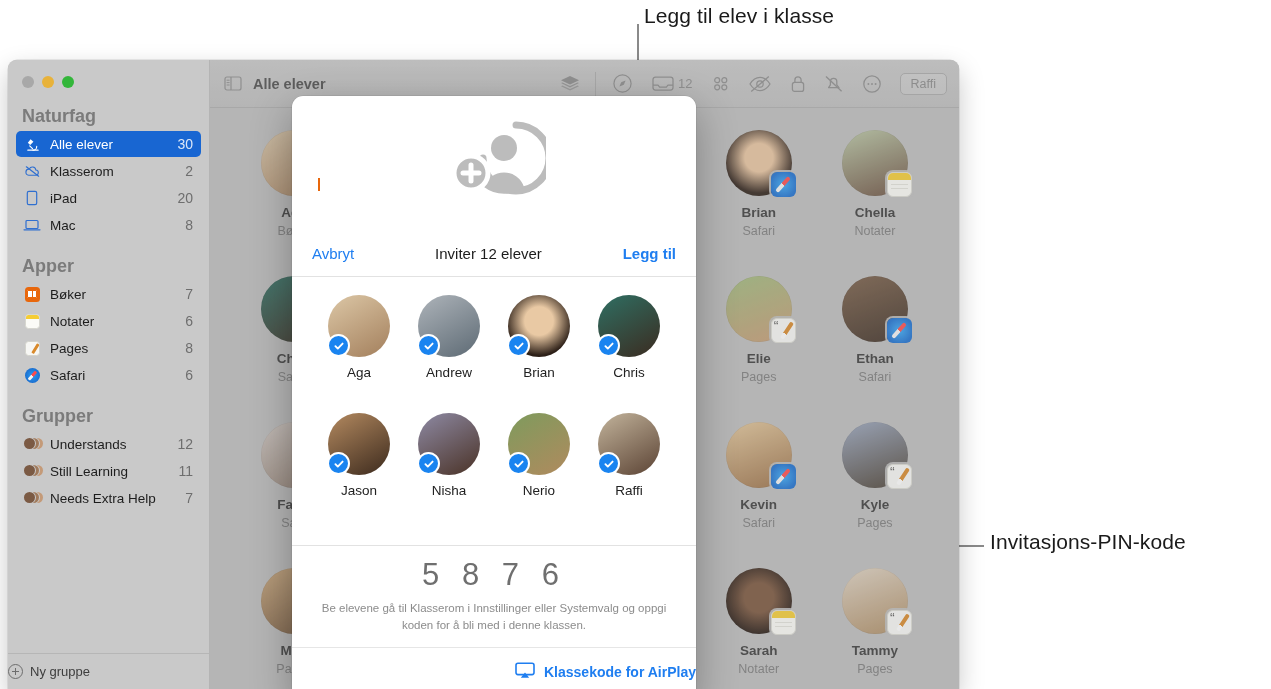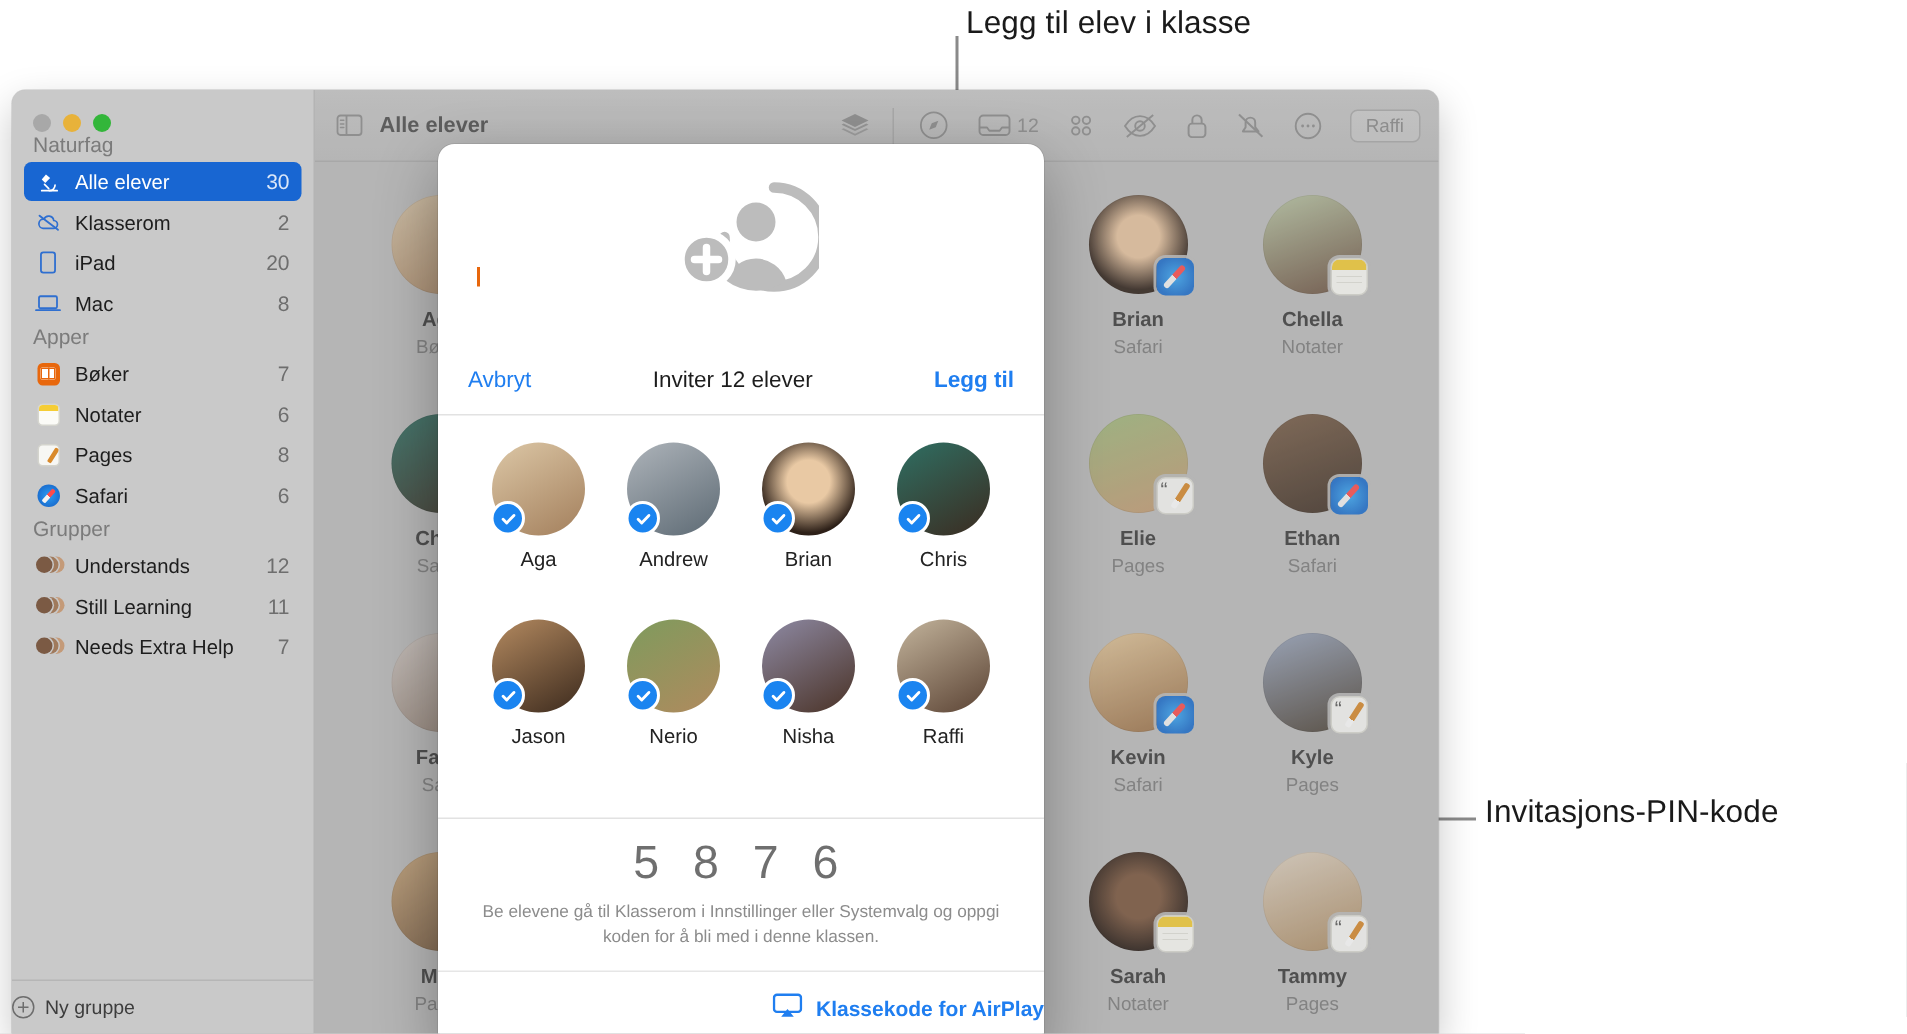--- a/index.html
+++ b/index.html
@@ -41,22 +41,22 @@
     position: relative;
     flex: 0 0 202px;
   }
   .traffic { display: flex; gap: 8px; padding: 16px 0 0 14px; }
   .dot { width: 12px; height: 12px; border-radius: 50%; }
   .dot.red { background: #a8a8a8; }
   .dot.yellow { background: #e8b23a; }
   .dot.green { background: #33b63a; }
 
   .side-section {
-    font-size: 14px; color: #7b7b7b;
-    padding: 0 0 4px 14px; font-weight: 400;
+    font-size: 18px; color: #7b7b7b;
+    padding: 0 0 4px 14px; margin-top: 18px; font-weight: 700;
   }
   .side-list { padding: 0 8px; }
   .side-row {
     display: flex; align-items: center;
     height: 26px; border-radius: 5px;
     padding: 0 8px 0 6px; margin-bottom: 1px;
     font-size: 13.5px; color: #1d1d1d;
     cursor: default;
   }
   .side-row.selected { background: #1866d2; color: #fff; }
@@ -721,39 +721,39 @@
           <span class="chk">
               <svg width="12" height="12" viewBox="0 0 12 12" fill="none" stroke="#fff" stroke-width="1.9" stroke-linecap="round" stroke-linejoin="round">
                 <path d="M2.4 6.2 L4.8 8.6 L9.6 3.6"></path>
               </svg>
             </span>
           </div>
         <div class="pn">Jason</div>
       </div>
       <div class="pick">
         <div class="pw">
+            <div class="pav" style="background:linear-gradient(150deg,#8e8aa4,#4a3226);"></div>
+          <span class="chk">
+              <svg width="12" height="12" viewBox="0 0 12 12" fill="none" stroke="#fff" stroke-width="1.9" stroke-linecap="round" stroke-linejoin="round">
+                <path d="M2.4 6.2 L4.8 8.6 L9.6 3.6"></path>
+              </svg>
+            </span>
+          </div>
+        <div class="pn">Nisha</div>
+      </div>
+      <div class="pick">
+        <div class="pw">
             <div class="pav" style="background:linear-gradient(150deg,#7e9b5d,#b08a5e);"></div>
           <span class="chk">
               <svg width="12" height="12" viewBox="0 0 12 12" fill="none" stroke="#fff" stroke-width="1.9" stroke-linecap="round" stroke-linejoin="round">
                 <path d="M2.4 6.2 L4.8 8.6 L9.6 3.6"></path>
               </svg>
             </span>
           </div>
         <div class="pn">Nerio</div>
-      </div>
-      <div class="pick">
-        <div class="pw">
-            <div class="pav" style="background:linear-gradient(150deg,#8e8aa4,#4a3226);"></div>
-          <span class="chk">
-              <svg width="12" height="12" viewBox="0 0 12 12" fill="none" stroke="#fff" stroke-width="1.9" stroke-linecap="round" stroke-linejoin="round">
-                <path d="M2.4 6.2 L4.8 8.6 L9.6 3.6"></path>
-              </svg>
-            </span>
-          </div>
-        <div class="pn">Nisha</div>
       </div>
       <div class="pick">
         <div class="pw">
             <div class="pav" style="background:linear-gradient(150deg,#c3b49c,#5b4334);"></div>
           <span class="chk">
               <svg width="12" height="12" viewBox="0 0 12 12" fill="none" stroke="#fff" stroke-width="1.9" stroke-linecap="round" stroke-linejoin="round">
                 <path d="M2.4 6.2 L4.8 8.6 L9.6 3.6"></path>
               </svg>
             </span>
           </div>

